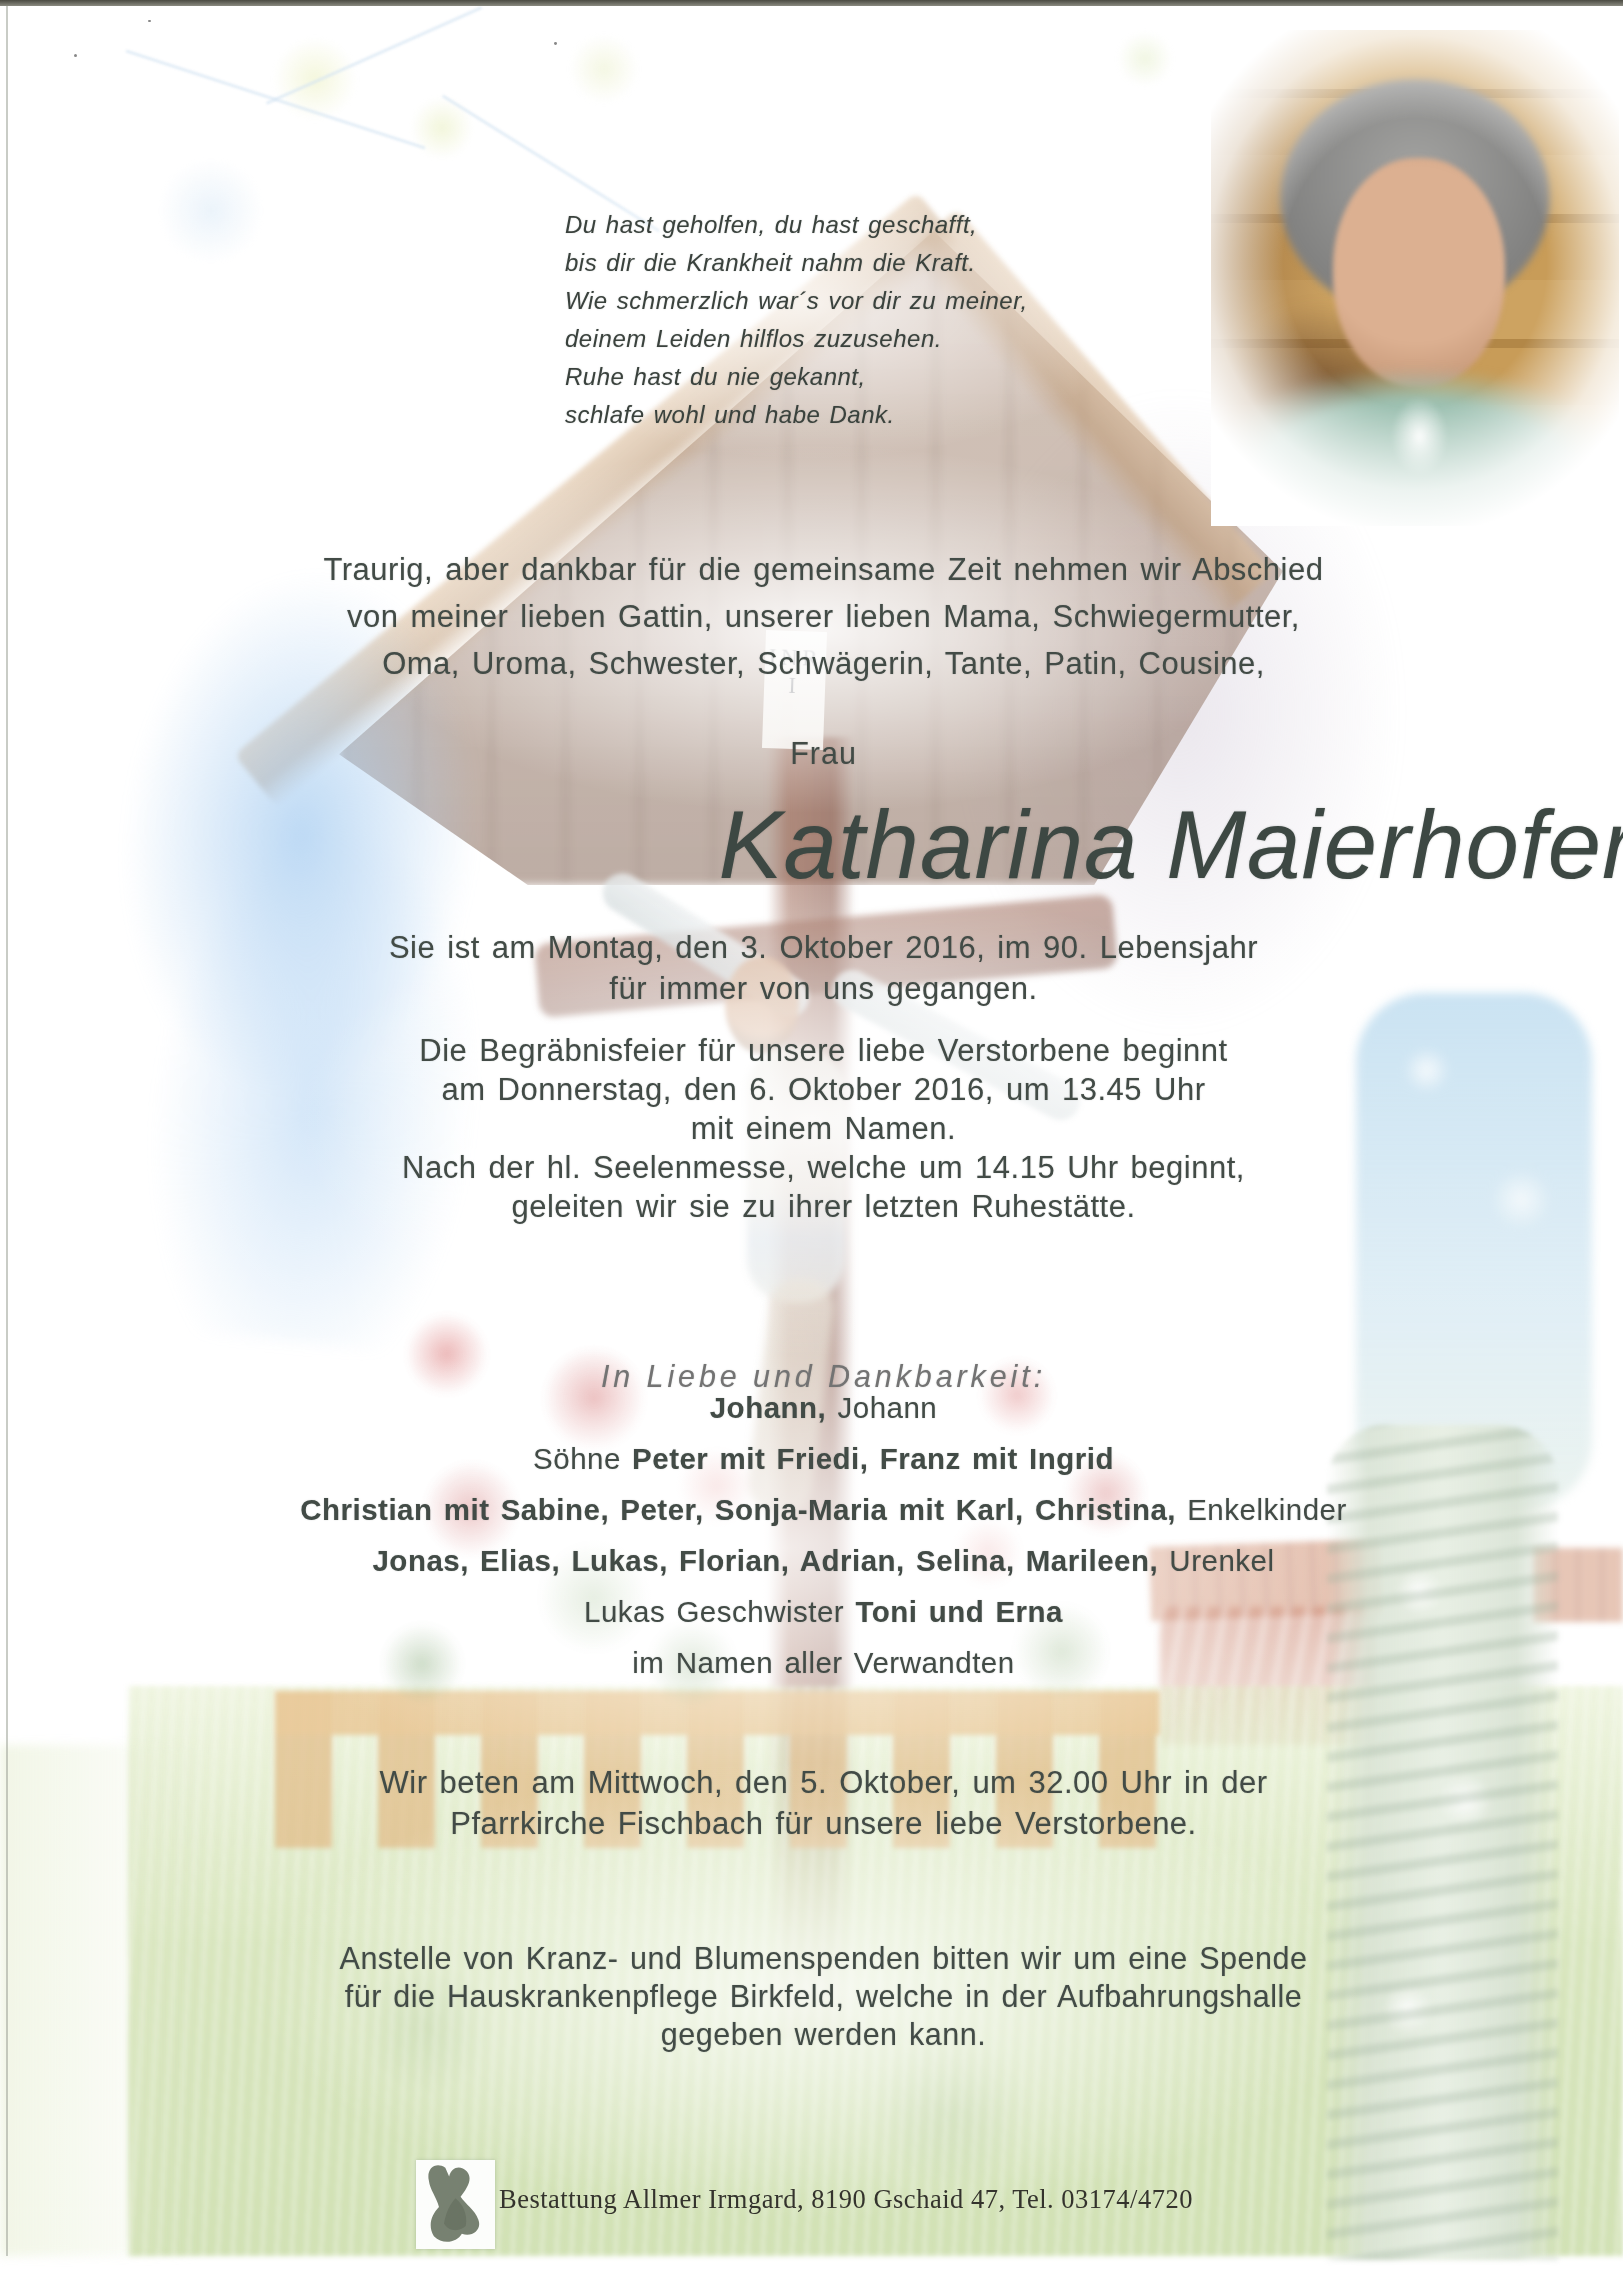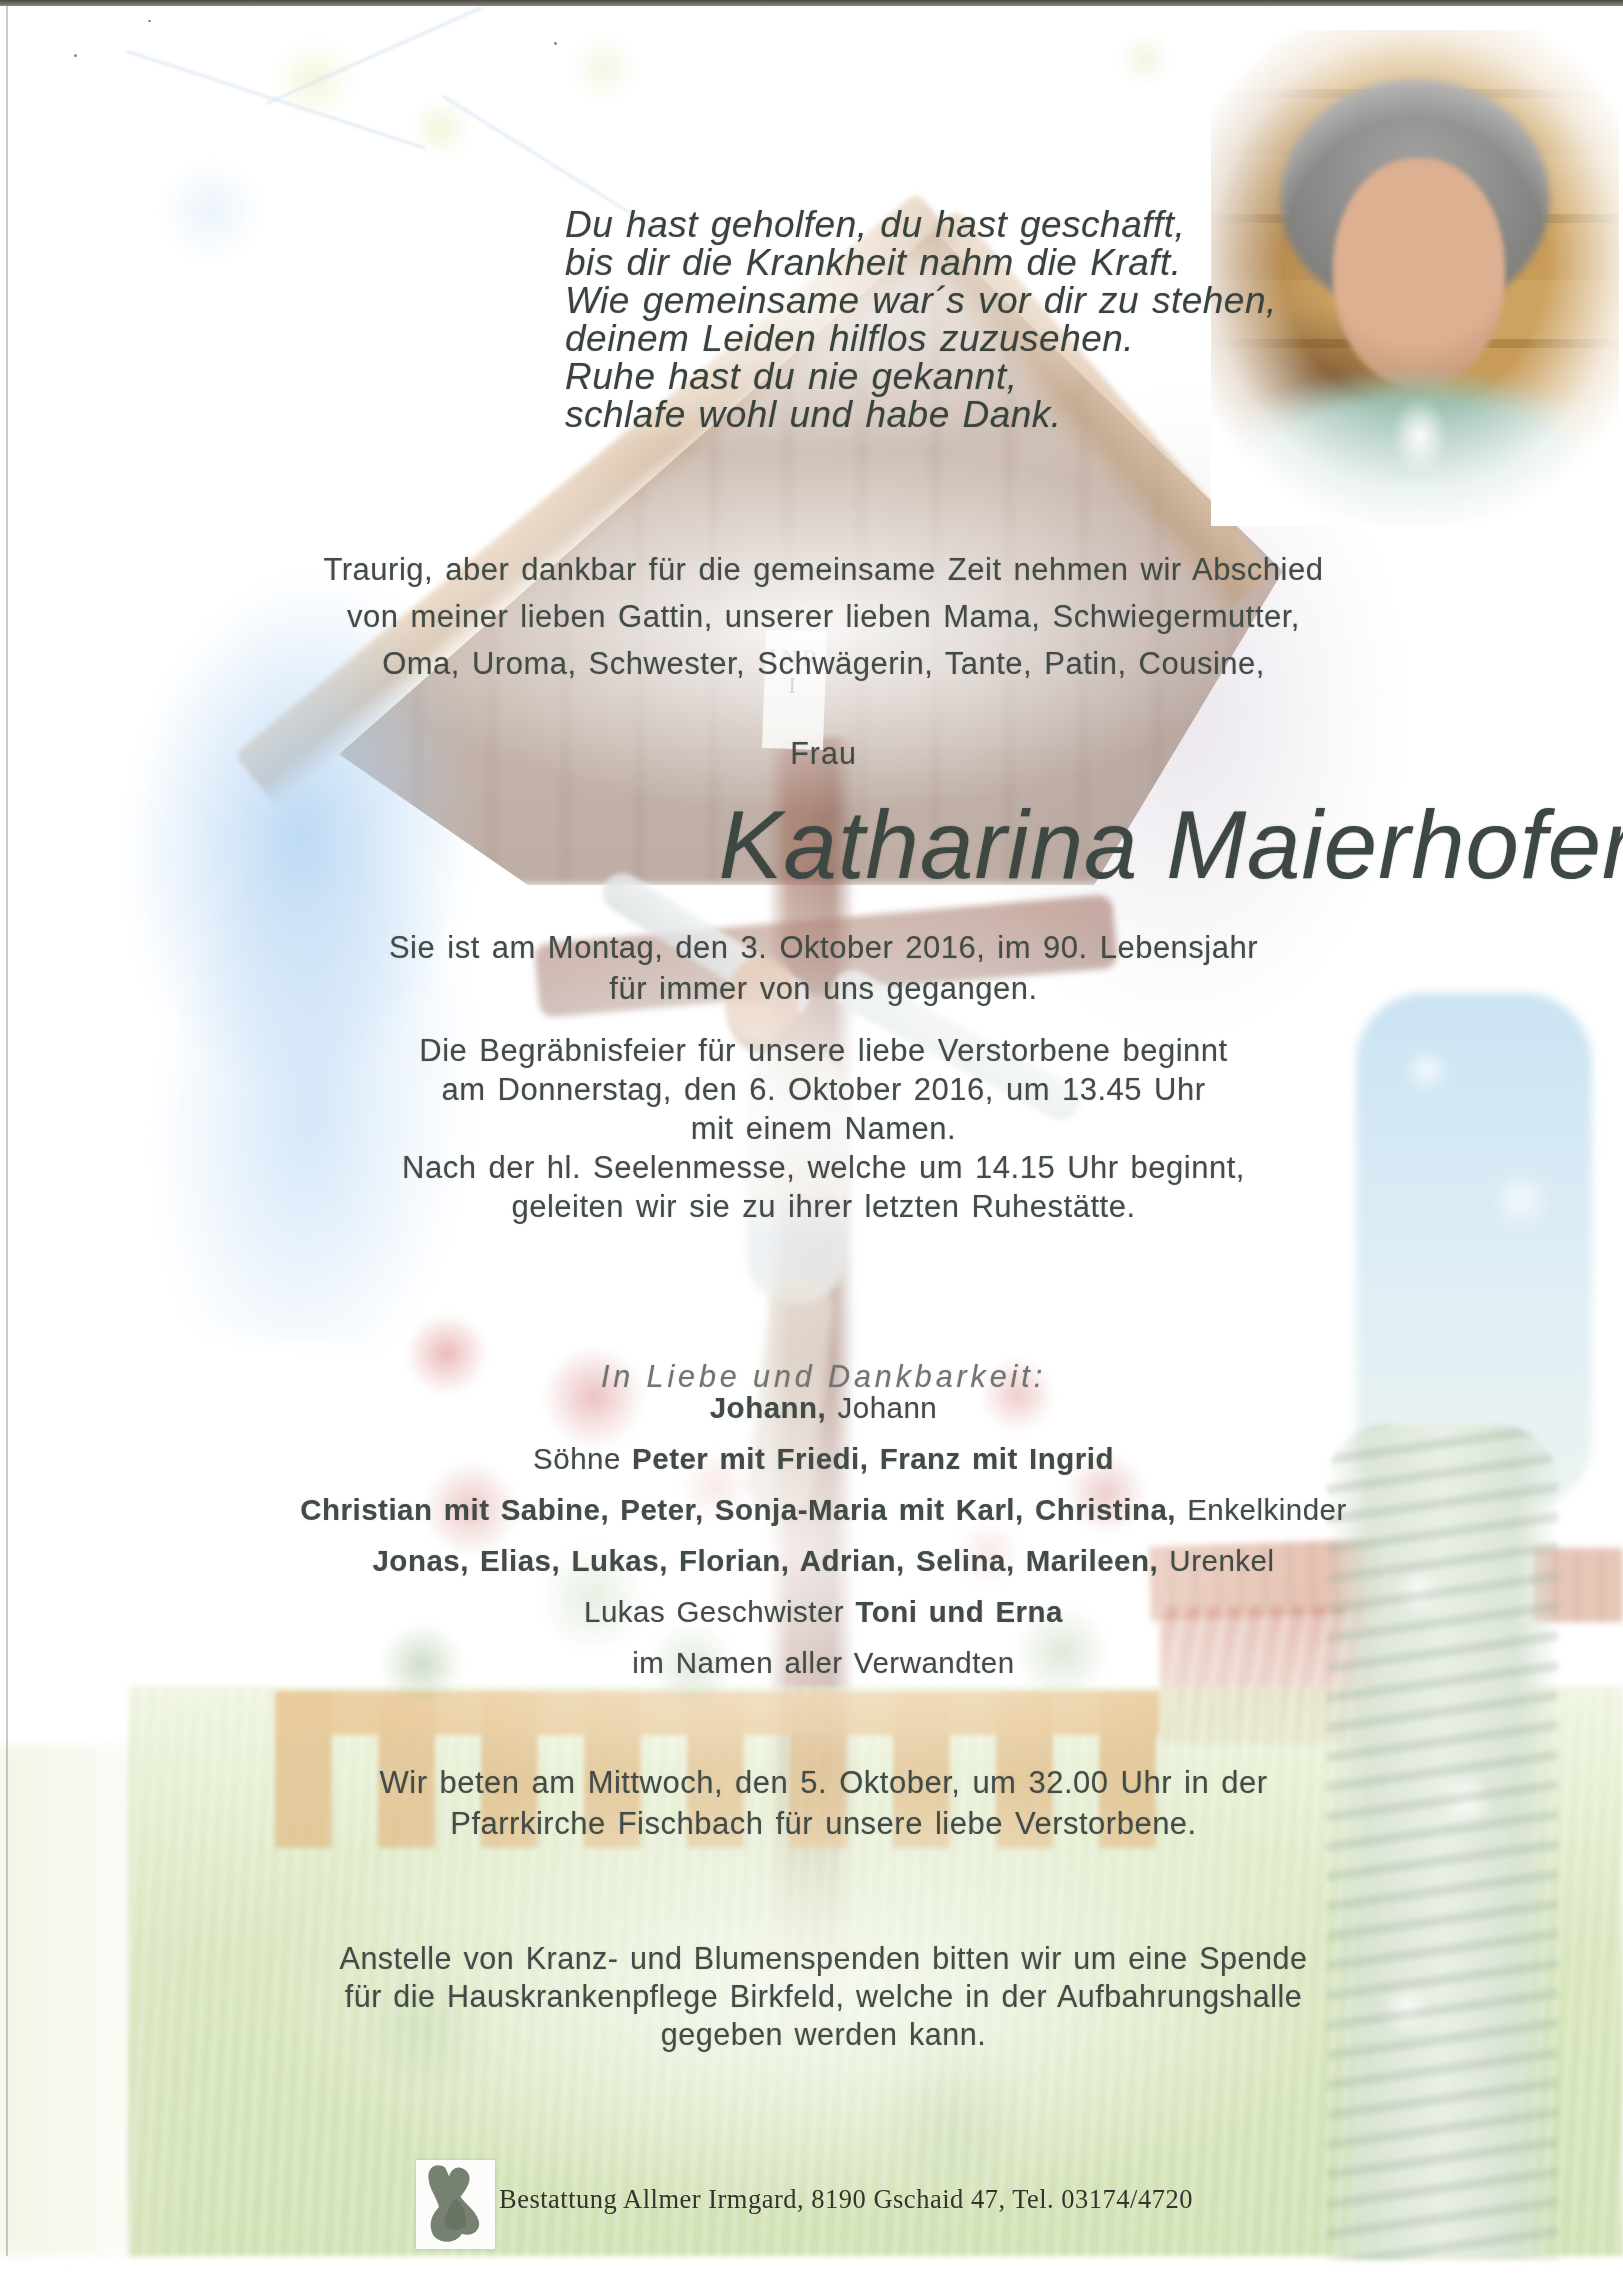--- a/index.html
+++ b/index.html
@@ -161,21 +161,21 @@
   
   .scan-top{left:0;top:0;width:100%;height:5.9px;background:linear-gradient(180deg,#4a4a41,#8a8a80);}
   .scan-left{left:5.9px;top:5.9px;width:2.5px;height:2250px;background:#9da398;opacity:.55;}
   .speck{border-radius:50%;background:#555;opacity:.7;}
   .speck1{left:74px;top:54px;width:3.4px;height:3.4px;}
   .speck2{left:148px;top:19.7px;width:2.5px;height:2.5px;}
   .speck3{left:554px;top:42px;width:2.9px;height:2.9px;}
   
   .txt{position:absolute;color:#424b46;text-shadow:0 0 1.5px rgba(62,70,66,.28);}
   .center{left:0;width:100%;text-align:center;margin-left:12px;}
-  .poem{left:565px;top:206px;font-size:37px;line-height:38px;font-style:italic;color:#3a423d;letter-spacing:0.5px;word-spacing:2px;}
+  .poem{left:565px;top:206px;font-size:24px;line-height:38px;font-style:italic;color:#3a423d;letter-spacing:0.5px;word-spacing:2px;}
   .announce{top:546px;font-size:31px;line-height:47px;letter-spacing:0.5px;word-spacing:2.9px;}
   .frau{top:736px;font-size:30.5px;letter-spacing:1px;}
   .bigname{top:790px;font-size:96px;font-style:italic;letter-spacing:1px;color:#3d4843;text-shadow:0 0 2px rgba(55,65,60,.3);text-align:right;}
   .death{top:927px;font-size:31px;line-height:41px;letter-spacing:0.5px;word-spacing:2.9px;}
   .funeral{top:1031px;font-size:31px;line-height:39px;letter-spacing:0.5px;word-spacing:2.9px;}
   .closing{top:1359px;font-size:30.5px;font-style:italic;letter-spacing:3.9px;color:#737373;}
   .family{top:1382px;font-size:29.5px;line-height:51px;letter-spacing:0.5px;word-spacing:2.5px;}
   .family .b{font-weight:bold;}
   .family div{white-space:pre-wrap;}
   .prayer{top:1762px;font-size:31px;line-height:41px;letter-spacing:0.5px;word-spacing:2.9px;}
@@ -236,21 +236,21 @@
 
   <div class="abs scan-top"></div>
   <div class="abs scan-left"></div>
   <div class="abs speck speck1"></div>
   <div class="abs speck speck2"></div>
   <div class="abs speck speck3"></div>
 
   <div class="txt poem">
     <div>Du hast geholfen, du hast geschafft,</div>
     <div>bis dir die Krankheit nahm die Kraft.</div>
-    <div>Wie gemeinsame war´s vor dir zu stehen,</div>
+    <div>Wie schmerzlich war´s vor dir zu meiner,</div>
     <div>deinem Leiden hilflos zuzusehen.</div>
     <div>Ruhe hast du nie gekannt,</div>
     <div>schlafe wohl und habe Dank.</div>
   </div>
 
   <div class="txt center announce">
     <div>Traurig, aber dankbar für die gemeinsame Zeit nehmen wir Abschied</div>
     <div>von meiner lieben Gattin, unserer lieben Mama, Schwiegermutter,</div>
     <div>Oma, Uroma, Schwester, Schwägerin, Tante, Patin, Cousine,</div>
   </div>

